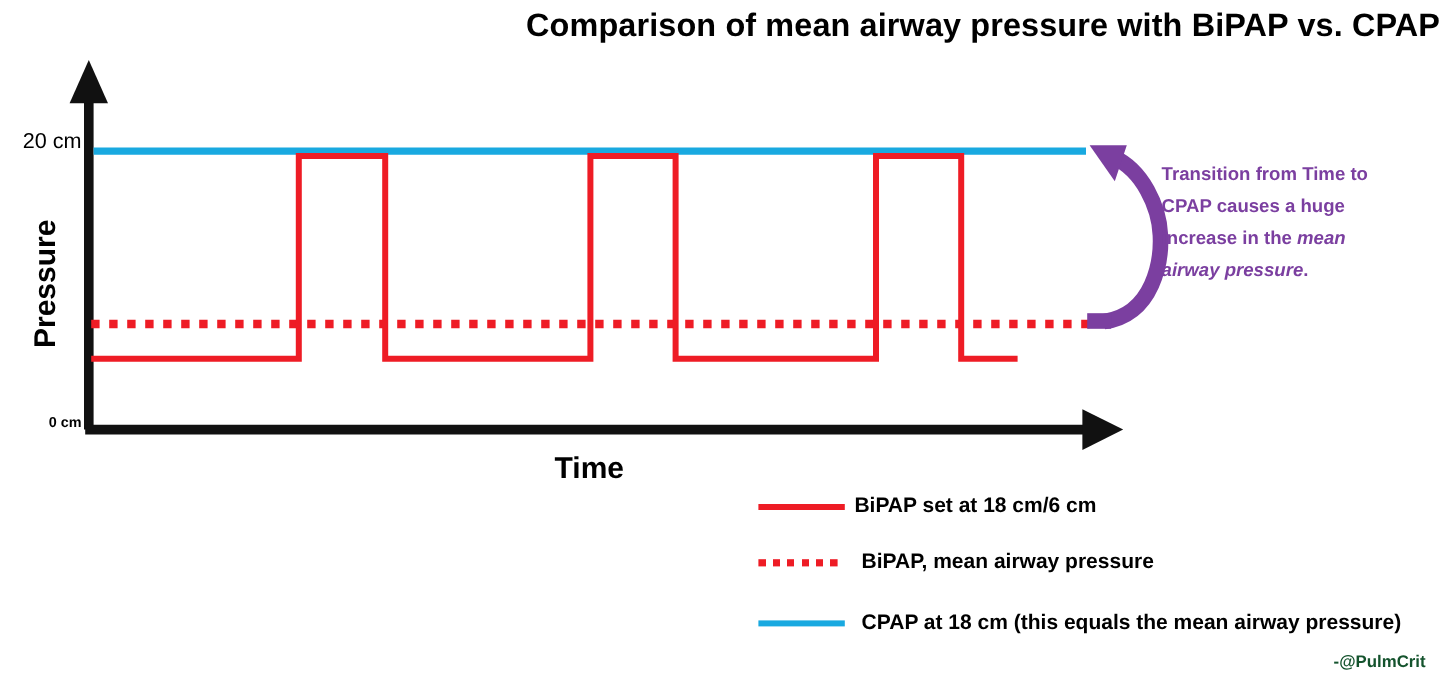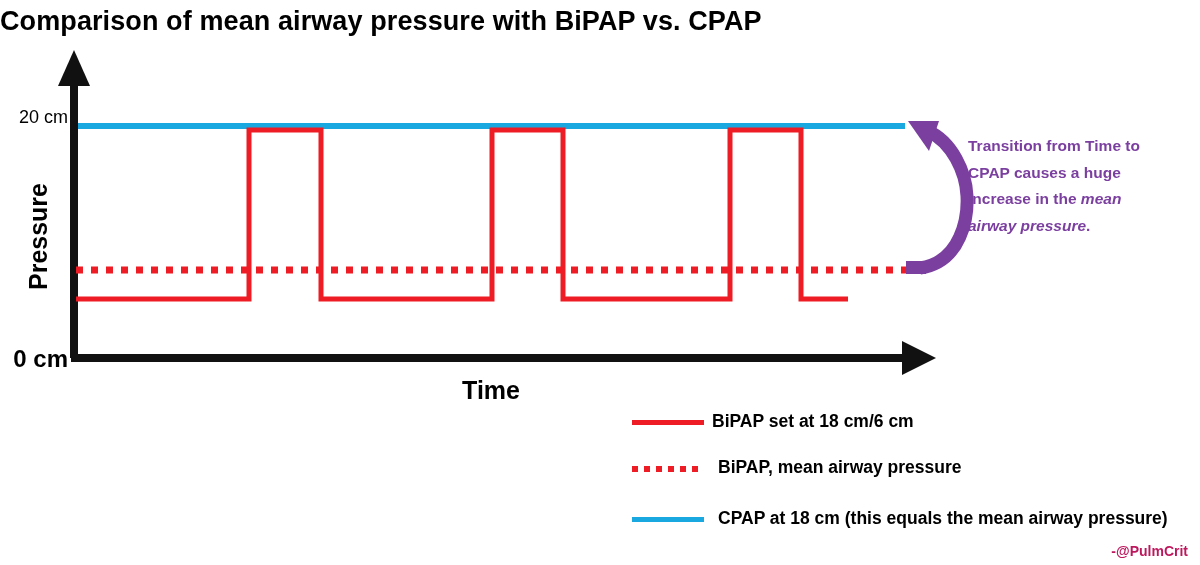--- a/index.html
+++ b/index.html
@@ -24,21 +24,21 @@
     height: 565px;
   }
 
   .abs { position: absolute; }
 
   
   #chart-title {
     left: 0;
     top: 6px;
     width: 1200px;
-    text-align: left;
+    text-align: right;
     font-size: 27px;
     font-weight: 600;
     color: #000000;
     letter-spacing: 0.1px;
     white-space: nowrap;
   }
 
   
   #ylabel-top {
     left: 4px;
@@ -47,21 +47,21 @@
     text-align: right;
     font-size: 18px;
     font-weight: 400;
     color: #000;
   }
   #ylabel-bottom {
     left: 4px;
     top: 345px;
     width: 64px;
     text-align: right;
-    font-size: 24px;
+    font-size: 12px;
     font-weight: 700;
     color: #000;
   }
   #ylabel-axis {
     left: -52px;
     top: 222px;
     width: 180px;
     text-align: center;
     font-size: 25px;
     font-weight: 700;
@@ -137,21 +137,21 @@
   #legend-row-2 .legend-label { left: 86px; }
 
   
   #attribution {
     left: 1040px;
     top: 543px;
     width: 148px;
     text-align: right;
     font-size: 14px;
     font-weight: 600;
-    color: #be185d;
+    color: #14532d;
   }
 </style>
 </head>
 <body>
 
 <div id="figure">
 
   <div class="abs" id="chart-title">Comparison of mean airway pressure with BiPAP vs. CPAP</div>
 
   <svg id="plot-svg" class="abs" viewBox="0 0 1200 565">

